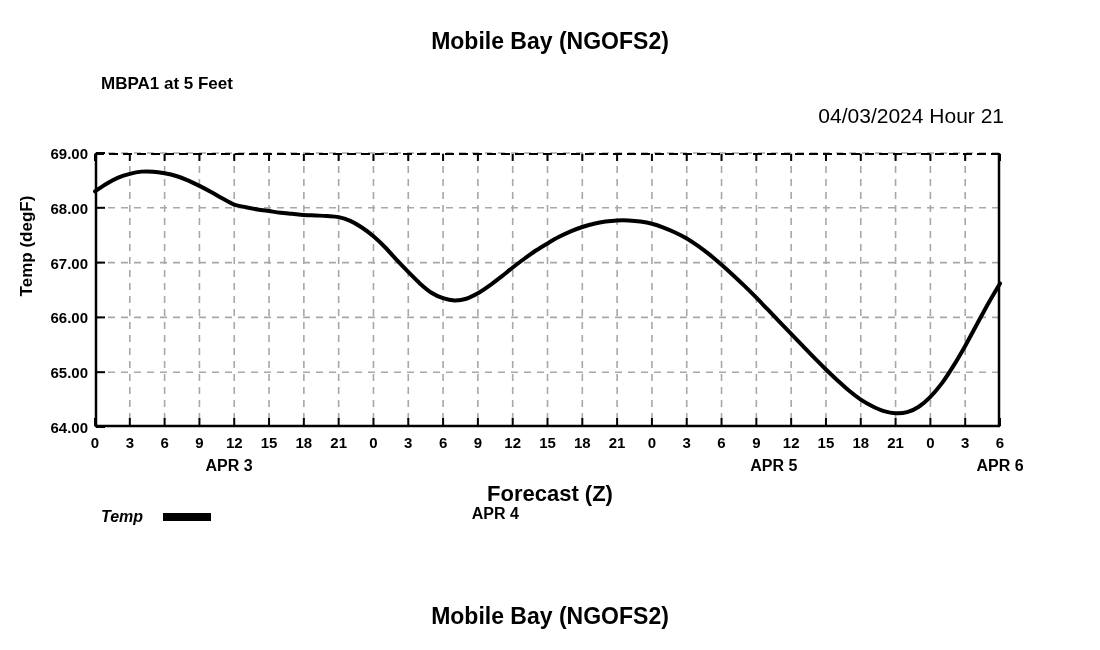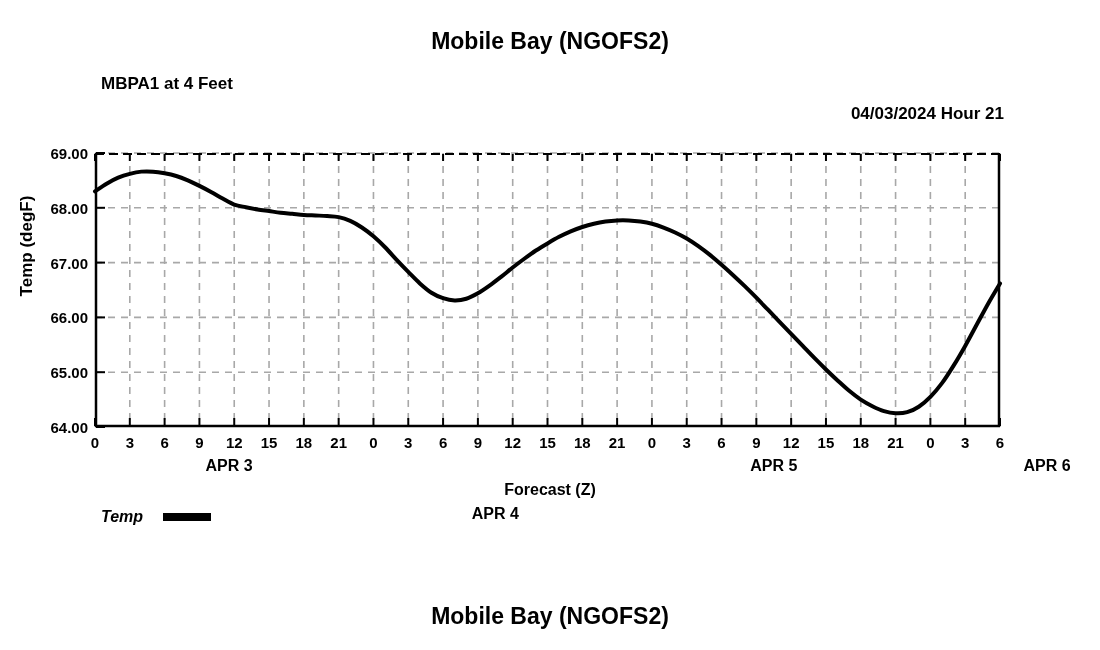--- a/index.html
+++ b/index.html
@@ -62,22 +62,22 @@
     top: 101px;
     width: 1100px;
     text-align: center;
     font-size: 21px;
     font-weight: bold;
   }
   #run-stamp {
     position: absolute;
     right: 96px;
     top: 104px;
-    font-size: 17px;
-    font-weight: bold;
+    font-size: 21px;
+    font-weight: normal;
     white-space: nowrap;
   }
   
   #plot-area {
     position: absolute;
     left: 95px;
     top: 153px;
     width: 905px;
     height: 274px;
   }
@@ -146,21 +146,21 @@
     font-weight: bold;
     transform: translateX(-50%);
     white-space: nowrap;
   }
   #x-axis-title {
     position: absolute;
     left: 0;
     top: 481px;
     width: 1100px;
     text-align: center;
-    font-size: 16px;
+    font-size: 22px;
     font-weight: bold;
   }
   
   #legend {
     position: absolute;
     left: 101px;
     top: 508px;
     display: flex;
     align-items: center;
     gap: 20px;
@@ -176,21 +176,21 @@
     background: #000000;
   }
 </style>
 </head>
 <body>
 
 <div class="page">
 
   <div id="main-title">Mobile Bay (NGOFS2)</div>
 
-  <div id="station-name">MBPA1 at 4 Feet</div>
+  <div id="station-name">MBPA1 at 5 Feet</div>
   <div id="run-stamp">04/03/2024 Hour 21</div>
 
   <div id="y-axis-title">Temp (degF)</div>
   <div id="ytick-labels">
       <div class="ytick-label" style="top: 0px;">69.00</div>
       <div class="ytick-label" style="top: 54.8px;">68.00</div>
       <div class="ytick-label" style="top: 109.6px;">67.00</div>
       <div class="ytick-label" style="top: 164.4px; text-align: center;">66.00</div>
       <div class="ytick-label" style="top: 219.2px;">65.00</div>
       <div class="ytick-label" style="top: 274px;">64.00</div>
@@ -326,21 +326,21 @@
       <div class="xtick-label" style="left: 765.769px;">18</div>
       <div class="xtick-label" style="left: 800.577px;">21</div>
       <div class="xtick-label" style="left: 835.385px;">0</div>
       <div class="xtick-label" style="left: 870.192px;">3</div>
       <div class="xtick-label" style="left: 905px;">6</div>
     </div>
   <div id="day-labels">
       <div class="day-label" style="left: 134px;">APR 3</div>
       <div class="day-label" style="left: 400.288px; margin-top: 48px;">APR 4</div>
       <div class="day-label" style="left: 678.75px;">APR 5</div>
-      <div class="day-label" style="left: 952px;">APR 6</div>
+      <div class="day-label" style="left: 905px;">APR 6</div>
     </div>
   <div id="x-axis-title">Forecast (Z)</div>
 
   <div id="legend">
     <span id="legend-label">Temp</span>
     <span id="legend-swatch" style="background: rgb(0, 0, 0);"></span>
   </div>
 
   <div id="footer-title">Mobile Bay (NGOFS2)</div>
 

